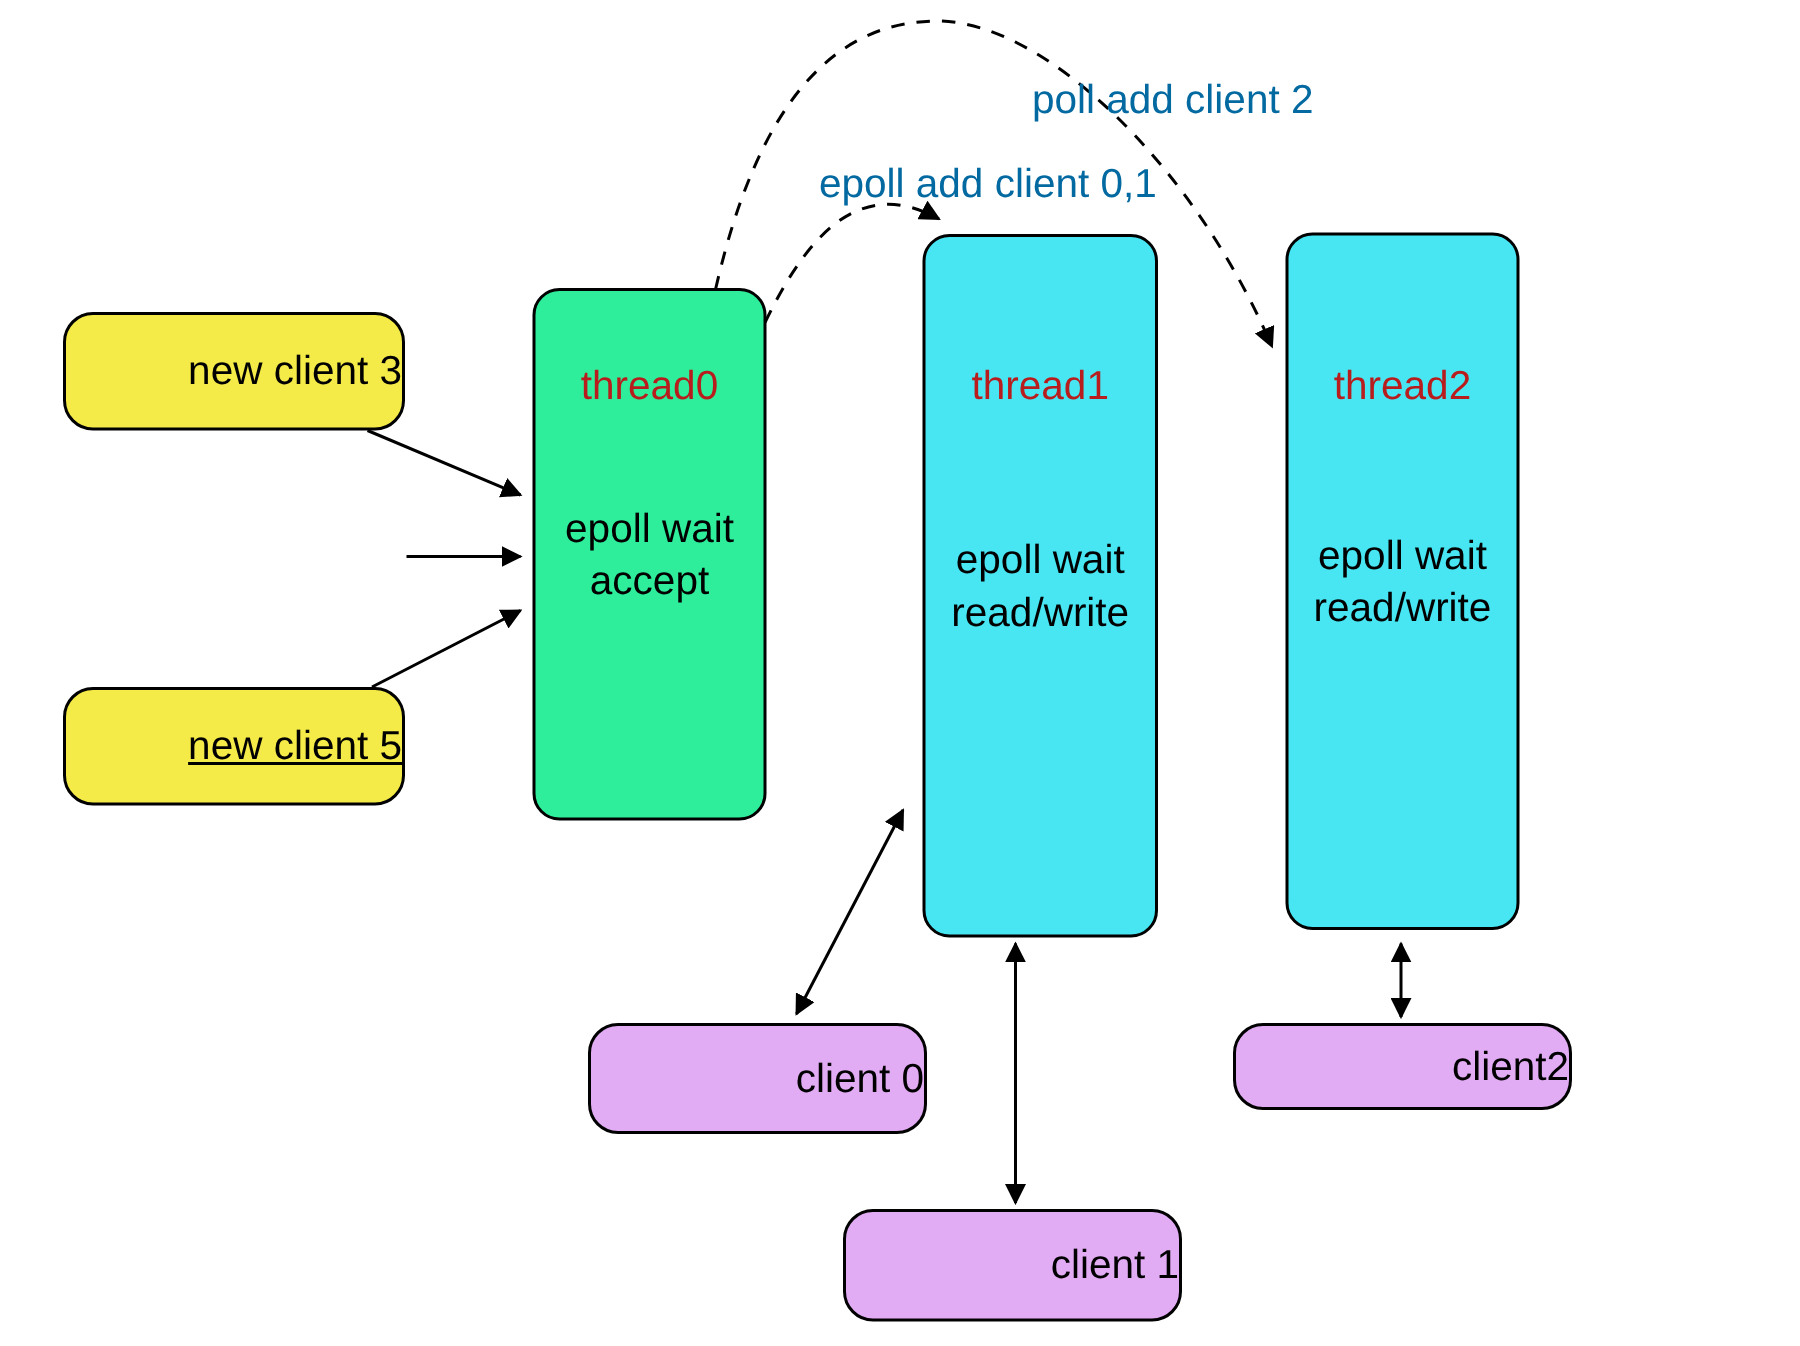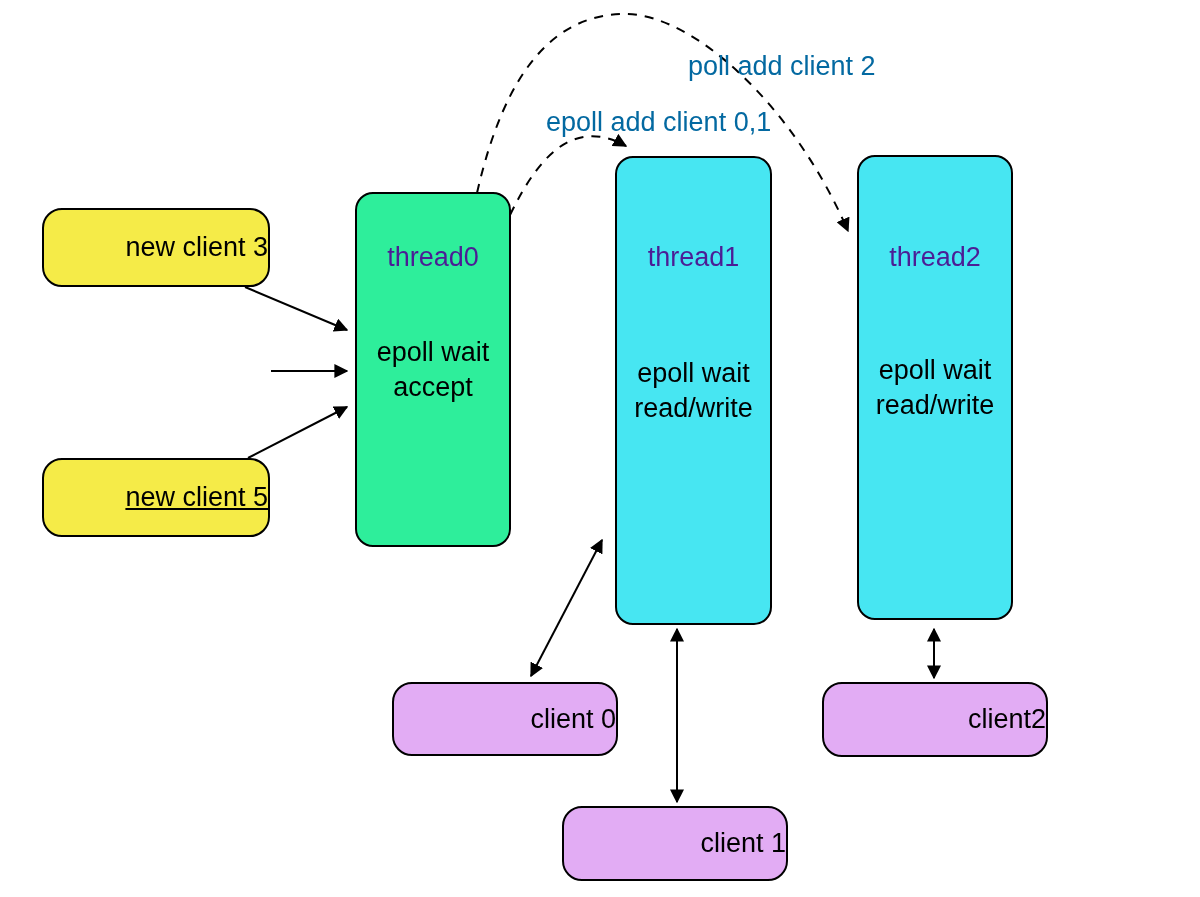--- a/index.html
+++ b/index.html
@@ -35,21 +35,21 @@
   .thread {
     border-radius: 18px;
     flex-direction: column;
   }
   .green { background: #2EEE9B; }
   .cyan  { background: #47E6F2; }
   .thread-title {
     position: absolute;
     left: 0; right: 0;
     text-align: center;
-    color: #4c1d95;
+    color: #b91c1c;
     font-size: 27px;
   }
   .thread-body {
     font-size: 27px;
     line-height: 1.28;
     white-space: pre-line;
     text-align: center;
   }
   .edge-label {
     position: absolute;
@@ -113,17 +113,17 @@
   </div>
 
   <div class="node pill lavender" style="left:392px; top:682px; width:226px; height:74px;">
     <span>client 0</span>
   </div>
 
   <div class="node pill lavender" style="left:562px; top:806px; width:226px; height:75px;">
     <span>client 1</span>
   </div>
 
-  <div class="node pill lavender" style="left:822px; top:682px; width:226px; height:75px;">
+  <div class="node pill lavender" style="left:822px; top:682px; width:226px; height:58px;">
     <span>client2</span>
   </div>
 
 </div>
 
 </body></html>

